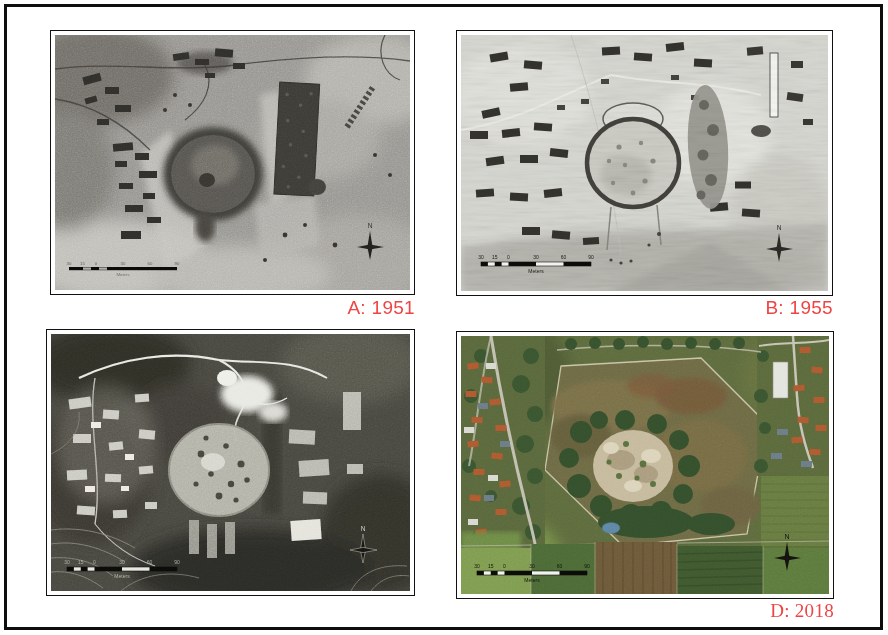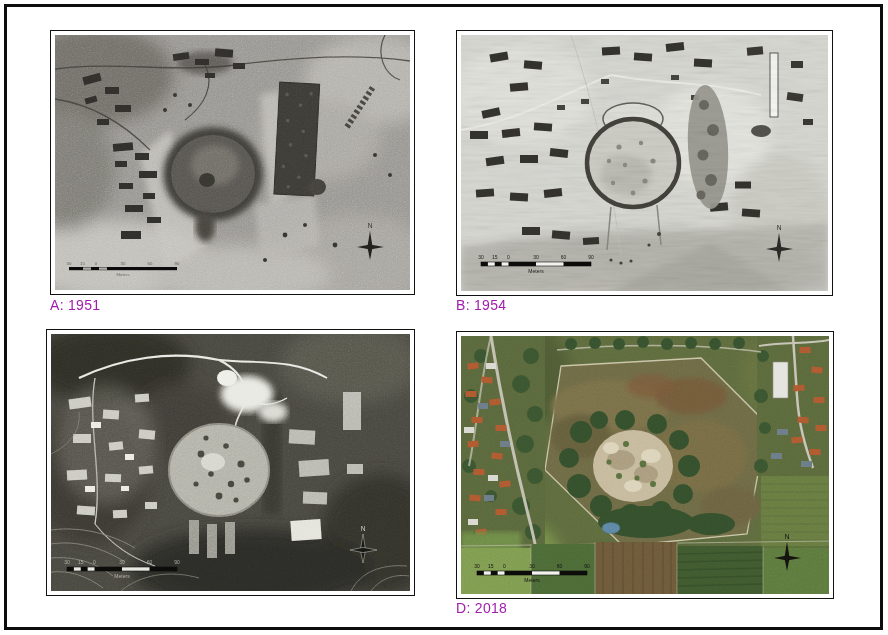--- a/index.html
+++ b/index.html
@@ -1,21 +1,21 @@
 <!DOCTYPE html>
 <html><head>
 <meta charset="utf-8">
 <style>
   html,body{margin:0;padding:0;background:#ffffff;}
   .stage{position:relative;width:888px;height:635px;background:#ffffff;font-family:"Liberation Sans",sans-serif;overflow:hidden;}
   .outer-frame{position:absolute;left:4px;top:4px;right:5px;bottom:5px;border:3px solid #0d0d0d;}
   .panel{position:absolute;background:#ffffff;border:1px solid #111111;padding:4px;box-sizing:border-box;}
   .photo{width:100%;height:100%;overflow:hidden;background:#888;}
   .photo svg{display:block;width:100%;height:100%;}
-  .caption{position:absolute;text-align:left;font-size:14px;color:#a21caf;letter-spacing:0.3px;}
+  .caption{position:absolute;text-align:right;font-size:19px;color:#ef4444;letter-spacing:0.3px;}
   text{font-family:"Liberation Sans",sans-serif;}
 </style>
 </head>
 <body>
 
 <div class="stage">
   <div class="outer-frame"></div>
 
   <figure class="panel" style="left:50px;top:30px;width:365px;height:265px;margin:0;">
     <div class="photo">
@@ -306,21 +306,21 @@
           <text x="55" y="14" text-anchor="middle" fill="#21211d">Meters</text>
         </g>
         <g transform="translate(318,214)">
           <text x="0" y="-19" text-anchor="middle" font-size="6.5" fill="#2b2a26">N</text>
           <path d="M0,-16 L2.6,0 L0,13 L-2.6,0 Z" fill="#2b2a26"></path>
           <path d="M-13,0 L0,-2.6 L14,0 L0,2.6 Z" fill="#2b2a26"></path>
         </g>
       </svg>
     </div>
   </figure>
-  <div class="caption" style="left:456px;top:297px;width:377px;">B: 1954</div>
+  <div class="caption" style="left:456px;top:297px;width:377px;">B: 1955</div>
 
   <figure class="panel" style="left:46px;top:329px;width:369px;height:267px;margin:0;">
     <div class="photo">
       <svg viewBox="0 0 359 257" preserveAspectRatio="none">
         <defs>
           <filter id="bC1">
               <feGaussianBlur stdDeviation="3"></feGaussianBlur>
             </filter>
           <filter id="bC2">
               <feGaussianBlur stdDeviation="8"></feGaussianBlur>
@@ -713,14 +713,14 @@
           <text x="55" y="14" text-anchor="middle" fill="#151512">Meters</text>
         </g>
         <g transform="translate(326,222)">
           <text x="0" y="-19" text-anchor="middle" font-size="7" fill="#15140f">N</text>
           <path d="M0,-16 L2.6,0 L0,13 L-2.6,0 Z" fill="#15140f"></path>
           <path d="M-13,0 L0,-2.6 L14,0 L0,2.6 Z" fill="#15140f"></path>
         </g>
       </svg>
     </div>
   </figure>
-  <div class="caption" style="left:456px;top:600px;width:378px;">D: 2018</div>
+  <div class="caption" style="left:456px;top:600px;width:378px;font-family:Liberation Serif, serif;">D: 2018</div>
 </div>
 
 </body></html>

